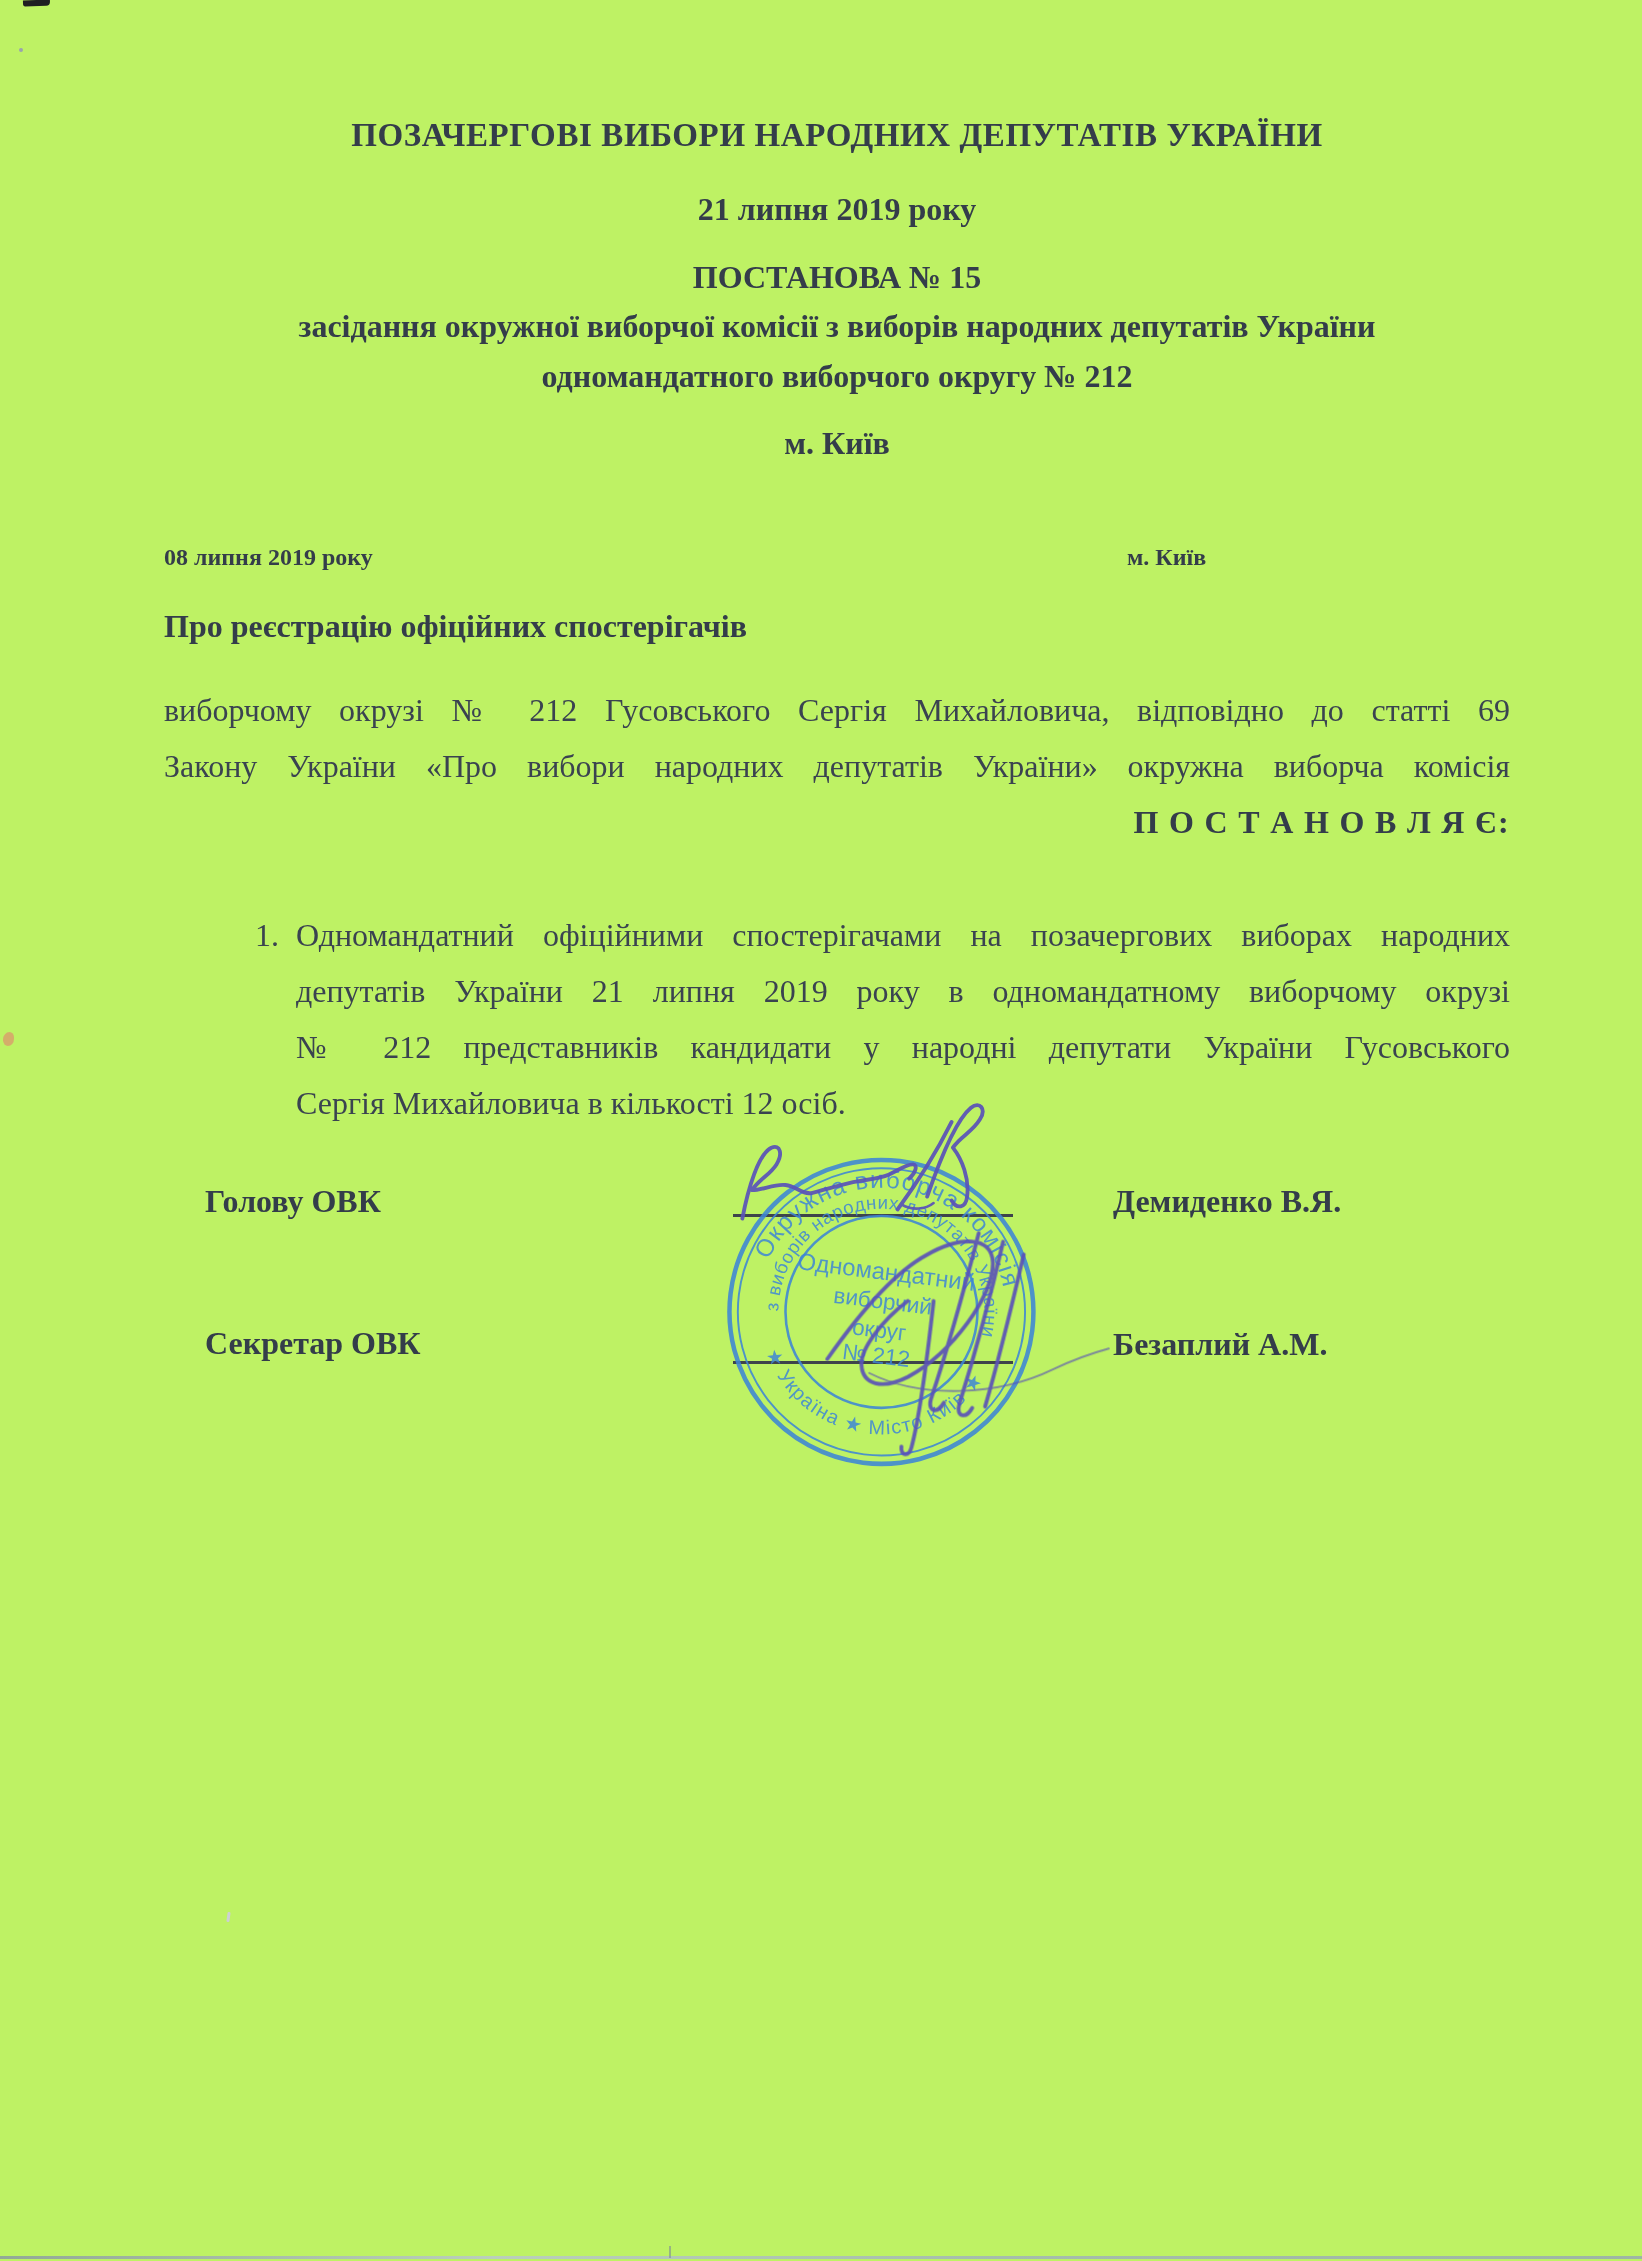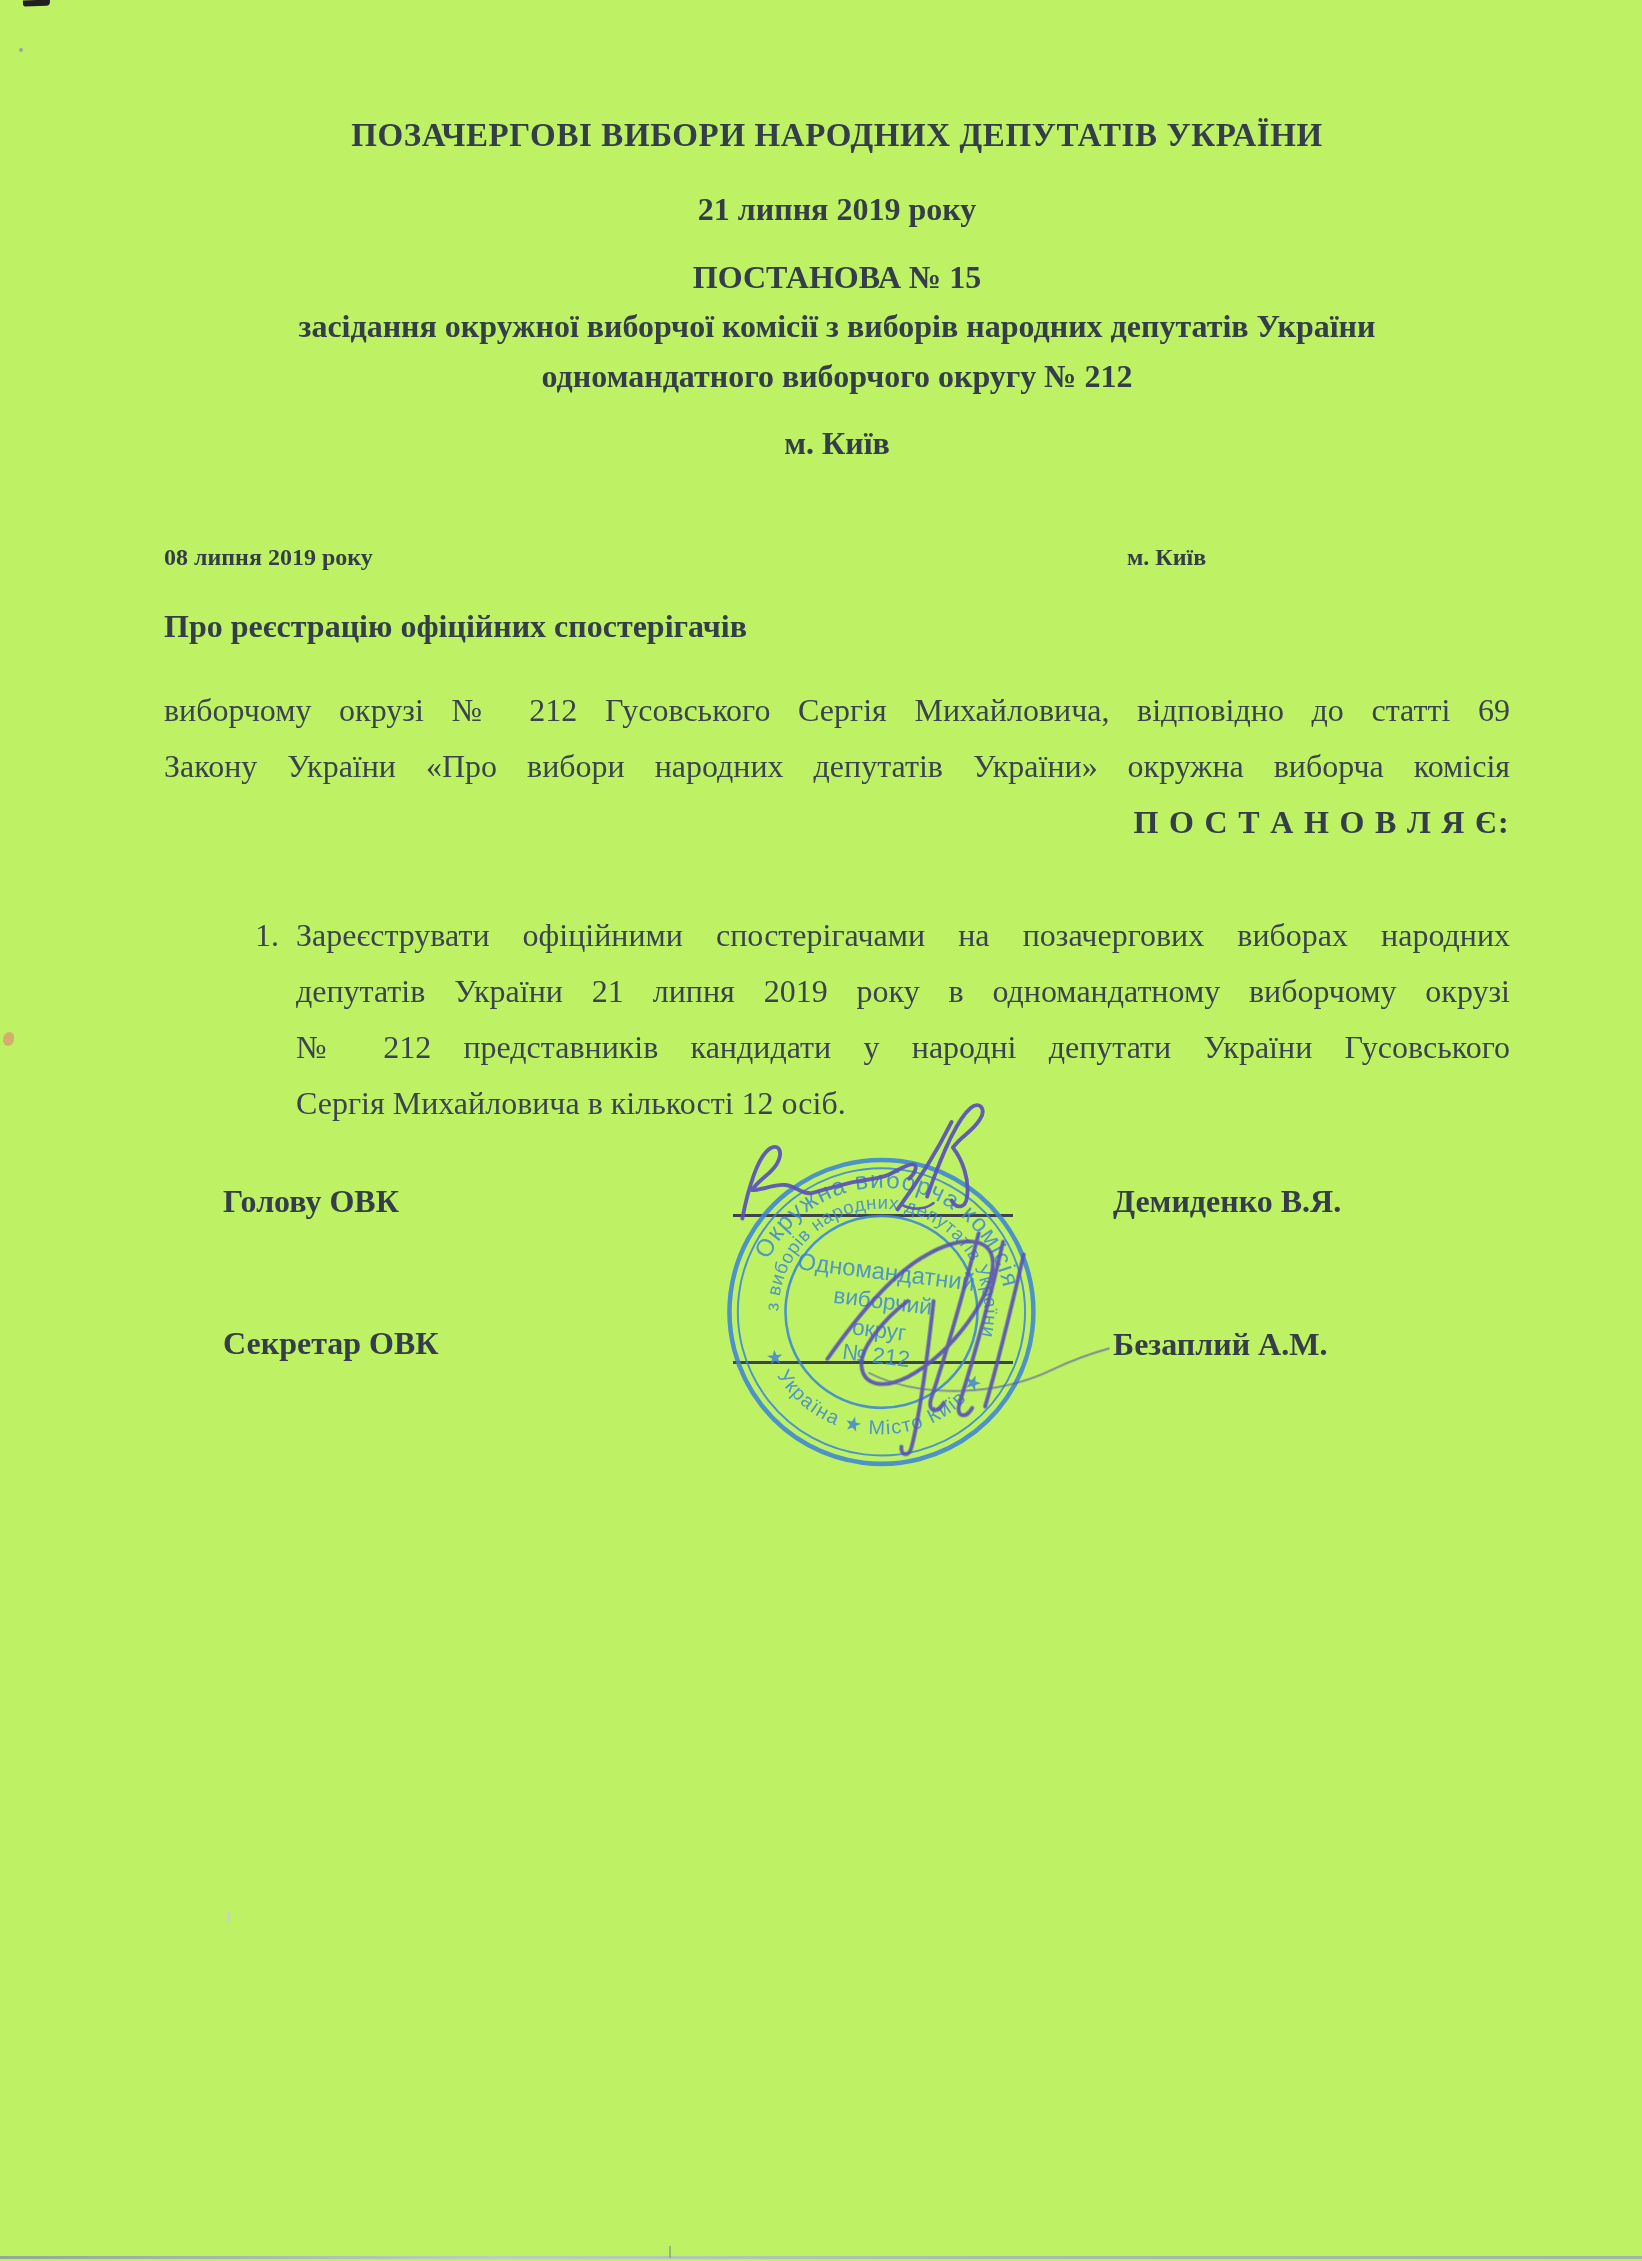--- a/index.html
+++ b/index.html
@@ -15,21 +15,21 @@
   .date-row  { left:164px; top:544px; width:1346px; height:39px; font-weight:bold; font-size:24px; color:#343d4a; }
   .date-row .place { position:absolute; left:963px; top:0; }
   .subject   { left:164px; top:608px; font-weight:bold; font-size:32px; color:#343d4a; }
   .para      { left:164px; top:682px; width:1346px; font-size:32px; }
   .jline     { height:56px; line-height:56px; text-align:justify; text-align-last:justify; white-space:nowrap; }
   .res-line  { height:56px; line-height:56px; font-weight:bold; letter-spacing:1.3px; color:#343d4a;text-align:right; }
   .list      { left:255px; top:907px; width:1256px; font-size:32px; display:flex; }
   .list .num { width:41px; height:56px; line-height:56px; flex:none; }
   .list .ltext { width:1214px; flex:none; }
   .lastline  { height:56px; line-height:56px; }
-  .sig-role  { left:223px; font-weight:bold; font-size:32px; color:#343d4a; }
+  .sig-role  { left:205px; font-weight:bold; font-size:32px; color:#343d4a; }
   .sig-name  { left:1113px; font-weight:bold; font-size:32px; color:#343d4a; }
   .sig-line  { left:733px; width:280px; height:3.2px; background:#3e444b; }
   .stamp-svg { left:676px; top:1082px; }
   
   .art-top-sliver { left:23px; top:0; width:27px; height:5.8px; background:#1f1f22; border-radius:0 0 3.9px 1.9px; transform:rotate(-2deg); }
   .art-dot1 { left:19.3px; top:48px; width:3.9px; height:3.9px; background:#9aa4ae; border-radius:50%; }
   .art-smudge { left:2.6px; top:1032px; width:11.6px; height:13.5px; background:#d8a26b; border-radius:60% 40% 55% 45%; opacity:.85; }
   .art-speck { left:227px; top:1912px; width:2.6px; height:9.7px; background:#ccd0d4; border-radius:1.3px; transform:rotate(8deg); }
   .art-bottom-edge { left:0; top:2256px; width:1643px; height:2.6px; opacity:.8;
     background:linear-gradient(90deg,#8796a3,#b9c6d2 30%,#9fb0bf 60%,#95a6b5); }
@@ -63,21 +63,21 @@
 
   <div class="abs para">
     <div class="jline">виборчому окрузі № 212  Гусовського Сергія Михайловича, відповідно до статті 69</div>
     <div class="jline">Закону України «Про вибори народних депутатів України» окружна виборча комісія</div>
     <div class="res-line">П О С Т А Н О В Л Я Є:</div>
   </div>
 
   <div class="abs list">
     <div class="num">1.</div>
     <div class="ltext">
-      <div class="jline">Зареєструвати офіційними спостерігачами на позачергових виборах народних</div>
+      <div class="jline">Одномандатний офіційними спостерігачами на позачергових виборах народних</div>
       <div class="jline">депутатів України 21 липня 2019 року в одномандатному виборчому окрузі</div>
       <div class="jline">№ 212 представників кандидати у народні  депутати України  Гусовського</div>
       <div class="lastline">Сергія Михайловича в кількості 12 осіб.</div>
     </div>
   </div>
 
   <div class="abs sig-role" style="top:1183px">Голову ОВК</div>
   <div class="abs sig-line" style="top:1214px"></div>
   <div class="abs sig-name" style="top:1183px">Демиденко В.Я.</div>
 

